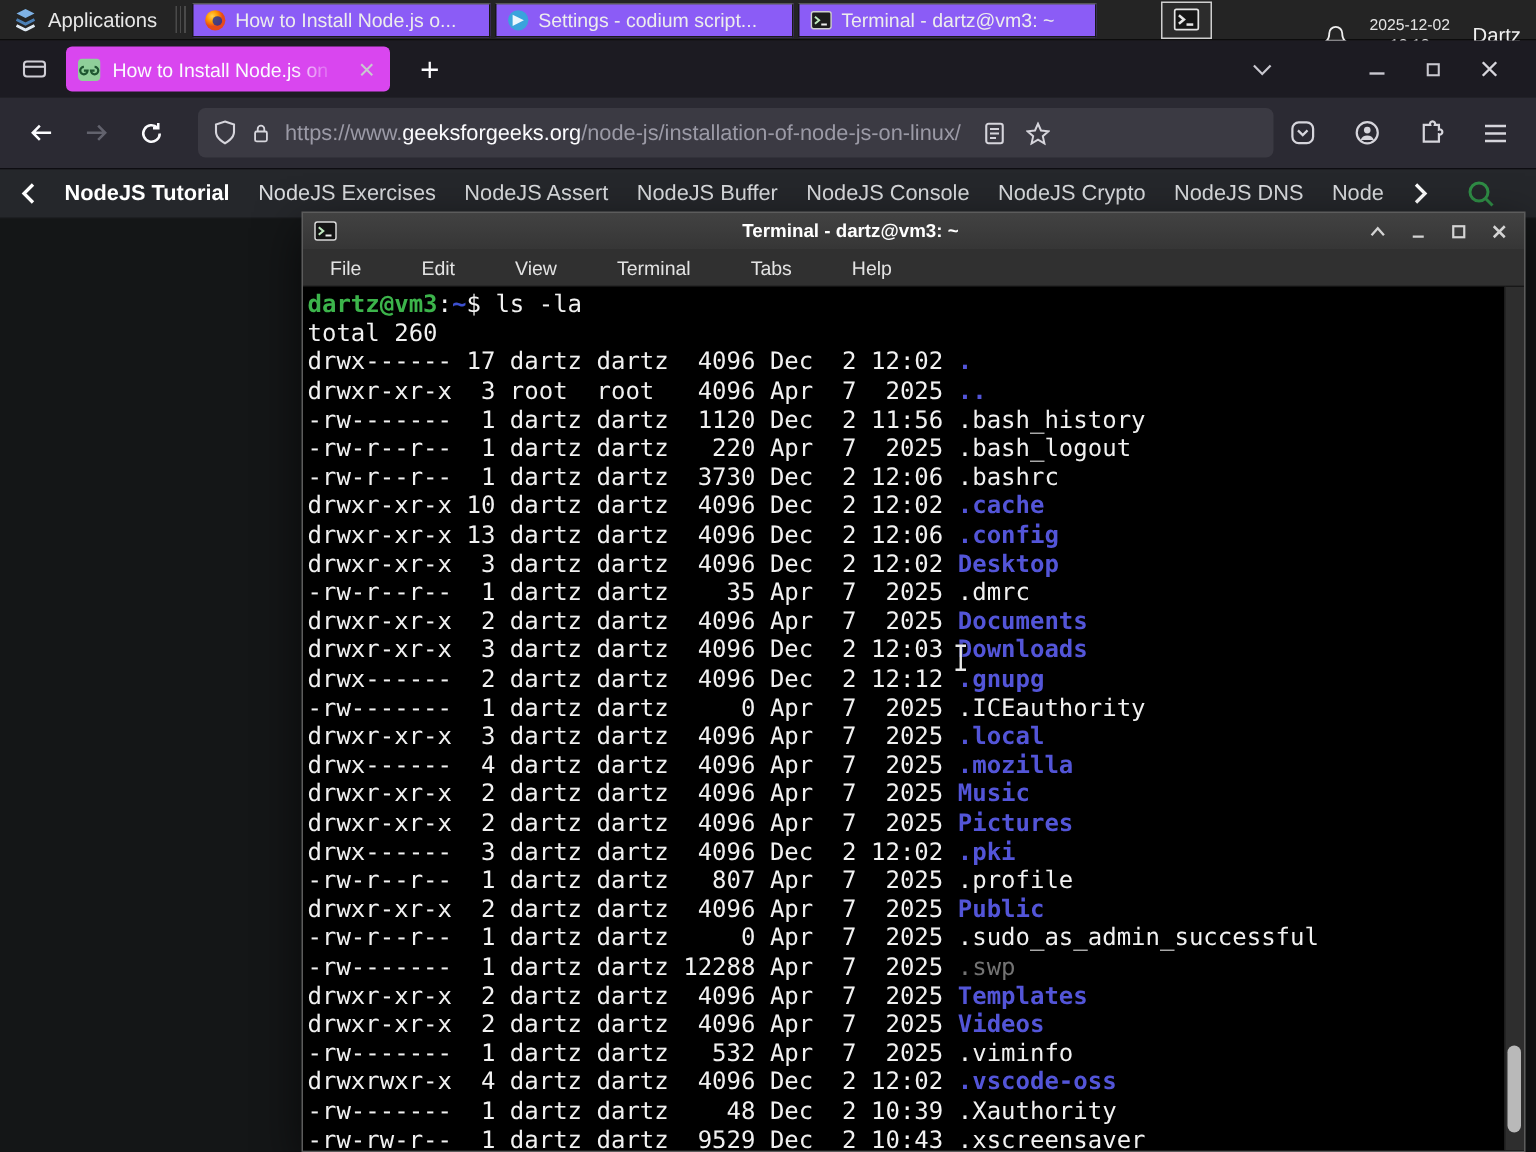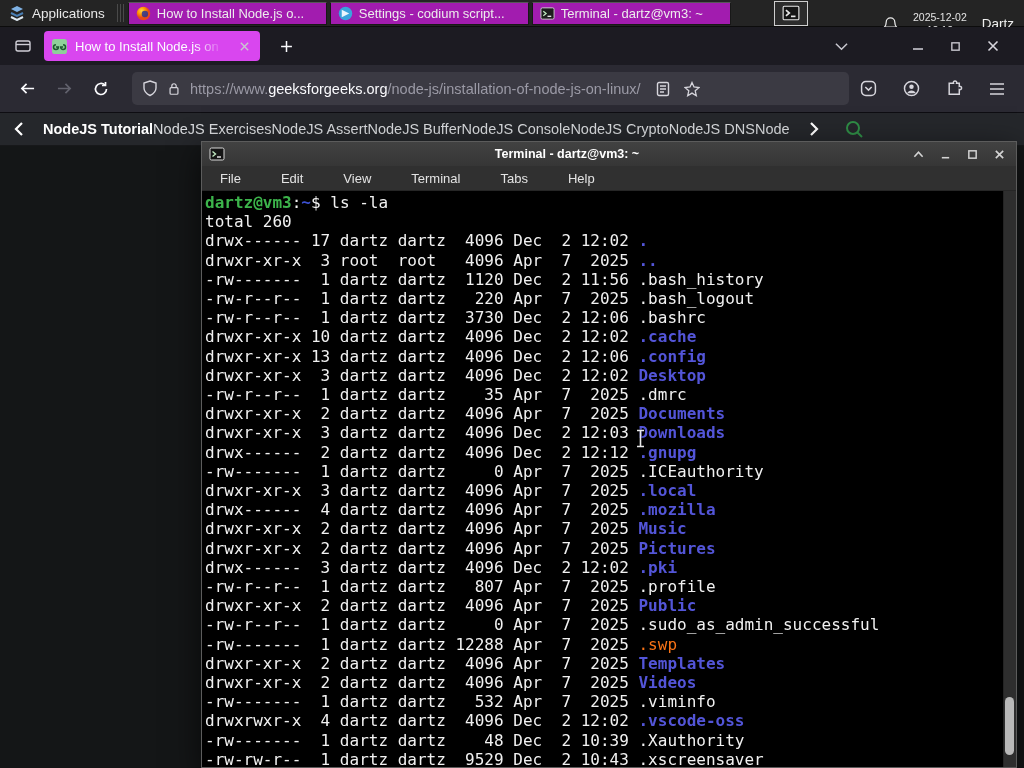--- a/index.html
+++ b/index.html
@@ -12,21 +12,21 @@
   
   .panel {
     position:absolute; top:0; left:0; right:0; height:27px;
     background:#242424; display:flex; align-items:center;
     color:#e8e8e8; font-size:13.5px; border-bottom:1px solid #0c0c0c;
   }
   .apps { display:flex; align-items:center; gap:7px; padding:0 9px; height:100%; }
   .panel-handle { width:8px; height:18px; margin:0 3px;
     background:repeating-linear-gradient(90deg,#4a4a4a 0 1px,transparent 1px 3px); }
   .winbtn {
-    width:199px; height:23px; margin-right:3px; background:#a21caf;
+    width:199px; height:23px; margin-right:3px; background:#8b5cf6;
     border:1px solid #181818; border-top-color:#585858;
     display:flex; align-items:center; gap:6px; padding:0 7px;
     font-size:13px; color:#ededed; overflow:hidden; white-space:nowrap;
   }
   .winbtn .wb-label { overflow:hidden; text-overflow:clip; }
   .tray-box {
     margin-left:40px; width:34px; height:25px; border:1px solid #cfcfcf;
     display:flex; align-items:center; justify-content:center; background:#2c2c2c;
   }
   .panel-right { margin-left:auto; display:flex; align-items:center; gap:15px; padding-right:10px;margin-top:21px; }
@@ -96,21 +96,21 @@
   .t-body {
     flex:1; background:#000; position:relative; overflow:hidden;
     font-family:"DejaVu Sans Mono", monospace; font-size:16px;
     line-height:19.2px; color:#f1f1f1; padding:2px 14px 0 3px;
   }
   .t-line { white-space:pre; }
   .prompt-user { color:var(--prompt-green); font-weight:bold; }
   .prompt-path { color:var(--path-blue); font-weight:bold; }
   .name-dir { color:var(--dir-blue); font-weight:bold; }
   .name-file { color:#f1f1f1; }
-  .name-dim { color:#f97316; }
+  .name-dim { color:#737373; }
   .t-scroll {
     position:absolute; top:0; right:0; bottom:0; width:13px; background:#2e2e2e;
     border-left:1px solid #242424;
   }
   .t-thumb {
     position:absolute; right:2px; width:9px; top:506px; height:58px;
     background:#b9b9b9; border-radius:5px;
   }
   .ibeam { position:absolute; left:433px; top:238px; filter:drop-shadow(0 0 1px #000); }
   svg { display:block; }
@@ -317,21 +317,21 @@
         </span>
       </div>
     </div>
 
     <div class="sitenav">
       <span>
         <svg width="10" height="14" viewBox="0 0 10 14">
             <path d="M8 1 L2 7 L8 13" fill="none" stroke="#ffffff" stroke-width="2.2"></path>
           </svg>
       </span>
-      <span style="display:flex;align-items:flex-start;">
+      <span style="display:flex;gap:19px;align-items:flex-start;">
           <span class="sn-item active">NodeJS Tutorial</span>
           <span class="sn-item">NodeJS Exercises</span>
           <span class="sn-item">NodeJS Assert</span>
           <span class="sn-item">NodeJS Buffer</span>
           <span class="sn-item">NodeJS Console</span>
           <span class="sn-item">NodeJS Crypto</span>
           <span class="sn-item">NodeJS DNS</span>
           <span class="sn-item">Node</span>
         </span>
       <span>

